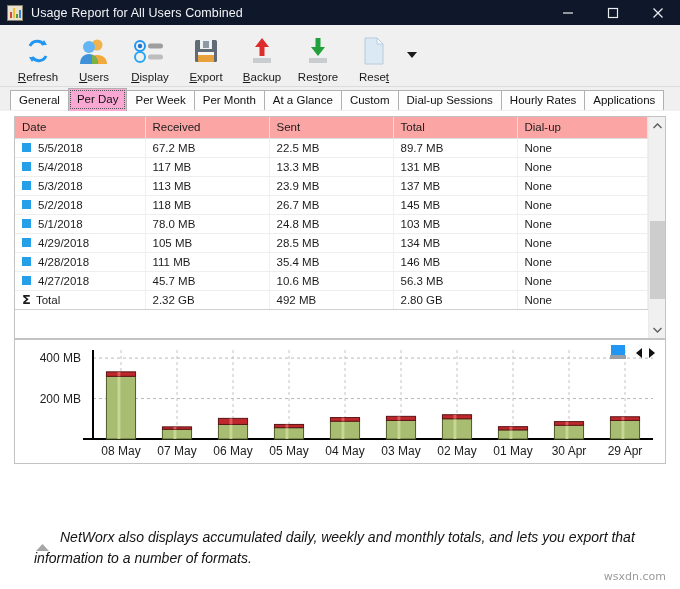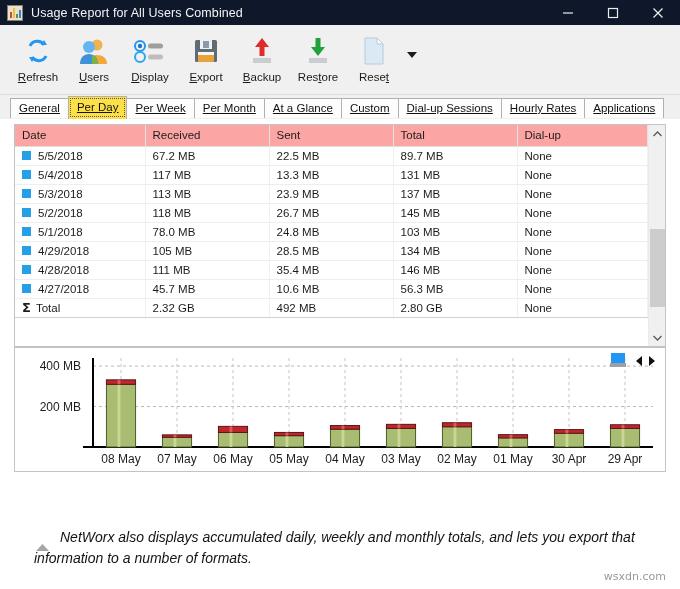--- a/index.html
+++ b/index.html
@@ -46,21 +46,21 @@
   }
   .win-btn {
     width: 45px; height: 25px;
     display: flex; align-items: center; justify-content: center;
     color: #e9ecef;
   }
   .win-btn svg { display: block; }
 
   
   .toolbar {
-    height: 70px;
+    height: 62px;
     background: #f0f0f0;
     border-bottom: 1px solid #dcdcdc;
     display: flex;
     align-items: flex-start;
     padding-left: 10px;
     padding-top: 8px;
     position: relative;
   }
   .tb-item {
     width: 56px;
@@ -101,24 +101,23 @@
   .tab {
     font-size: 11.5px;
     color: #111;
     padding: 3px 8px 4px 8px;
     border: 1px solid #b0b0b0;
     border-bottom: none;
     background: #fdfdfd;
     margin-right: -1px;
     white-space: nowrap;
     line-height: 13px;
-    text-decoration: underline;
   }
   .tab.active {
-    background: #fde047;
+    background: #f9a8d4;
     position: relative;
     z-index: 3;
     padding: 4px 8px 5px 8px;
     outline: 1px dotted #555;
     outline-offset: -3px;
   }
 
   
   .panel {
     margin: 5px 14px 0 14px;

